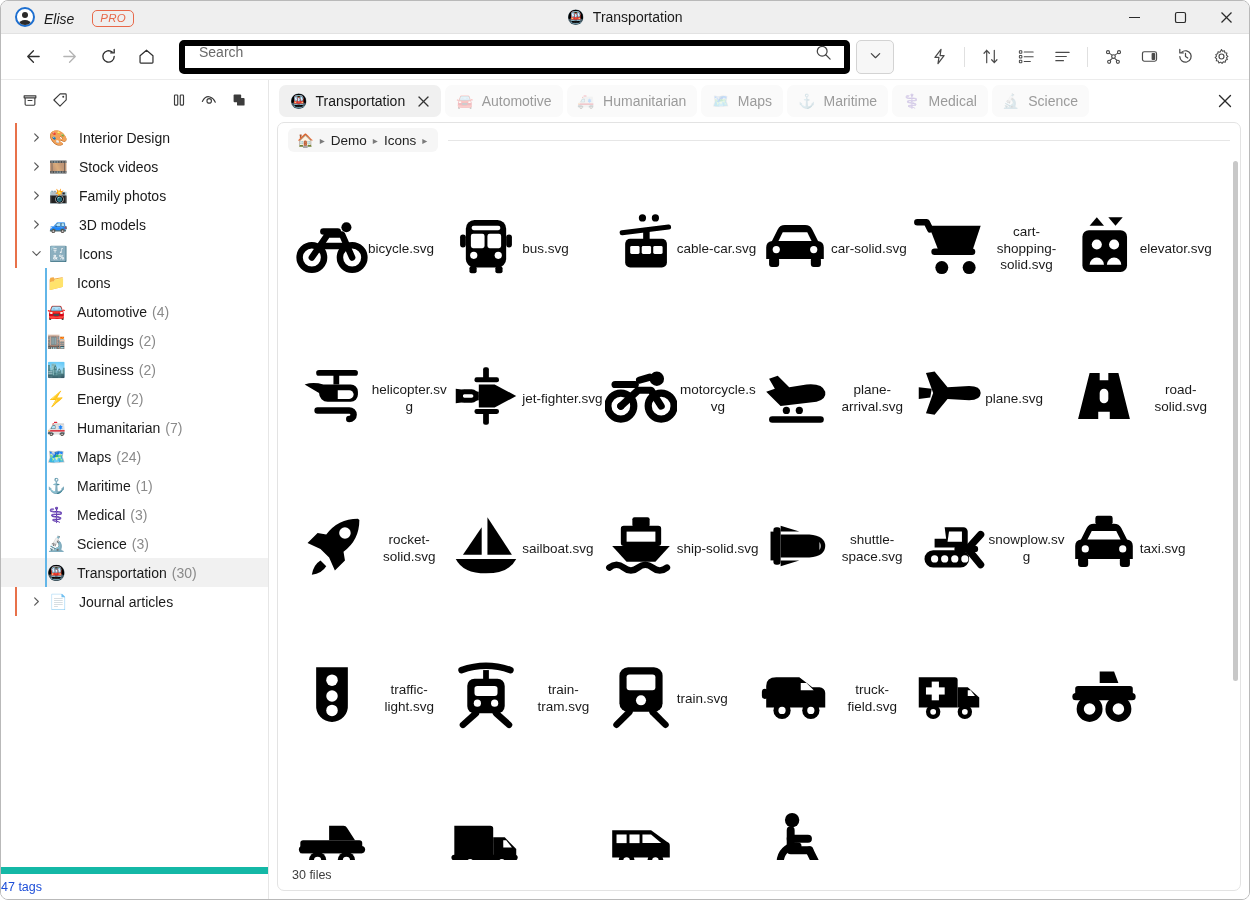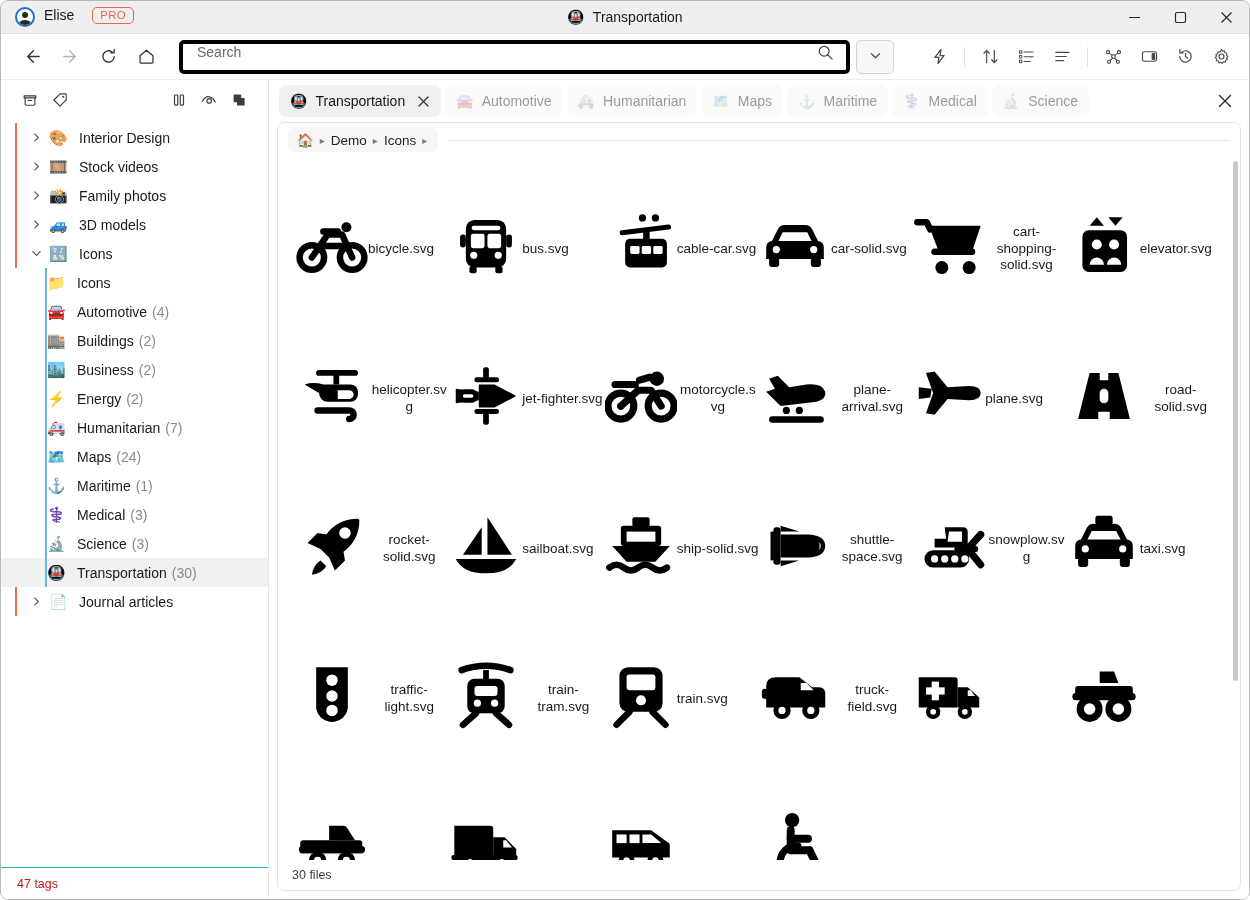--- a/index.html
+++ b/index.html
@@ -22,21 +22,21 @@
   }
 
   
   .titlebar {
     height: 33px; min-height: 33px;
     background: #efefef;
     border-bottom: 1px solid #e2e2e2;
     display: flex; align-items: center;
     position: relative;
   }
-  .tb-left { display: flex; align-items: flex-start; gap: 9px; padding-left: 14px; }
+  .tb-left { display: flex; align-items: flex-end; gap: 9px; padding-left: 14px; font-style: italic; }
   .avatar {
     width: 20px; height: 20px; border-radius: 50%;
     border: 2px solid #1d6fd0; background: #ffffff;
     display: flex; align-items: center; justify-content: center;
     position: relative; overflow: hidden;
   }
   .avatar::before {
     content: ""; position: absolute; top: 2.5px; left: 50%;
     transform: translateX(-50%);
     width: 6px; height: 6px; border-radius: 50%; background: #2a2a2a;
@@ -79,21 +79,21 @@
     width: 34px; height: 32px;
     display: flex; align-items: center; justify-content: center;
     color: #303030; border-radius: 5px; margin-right: 4px;
   }
   .navbtn.disabled { color: #b4b4b4; }
   .searchwrap {
     flex: 0 0 auto; width: 715px; height: 34px; margin-left: 12px;
     display: flex; align-items: stretch;
   }
   .searchbox {
-    flex: 1; border: 4px solid #000000; border-radius: 5px;
+    flex: 1; border: 6px solid #000000; border-radius: 5px;
     background: #fff; display: flex; align-items: center;
     padding: 0 8px 9px 12px;
   }
   .searchbox input {
     flex: 1; border: none; outline: none; background: transparent;
     font-family: "Liberation Sans", sans-serif; font-size: 14px; color: #1a1a1a;
   }
   .searchbox input::placeholder { color: #6a6a6a; }
   .search-icon-btn {
     width: 26px; height: 26px; display: flex; align-items: center;
@@ -152,23 +152,23 @@
   }
   .titem-emoji {
     width: 24px; min-width: 24px; font-size: 15px; text-align: center;
     margin-right: 8px; line-height: 1;
   }
   .titem-label { white-space: nowrap; }
   .tcount { color: #8a8a8a; margin-left: 5px; }
   .child-indent { width: 30px; min-width: 30px; }
   .statusbar-left {
     height: 32px; min-height: 32px;
-    display: flex; align-items: center; padding-left: 16px;
-    font-size: 12.5px; color: #b91c1c;
-    border-top: 1px solid #14b8a6;
+    display: flex; align-items: center; 
+    font-size: 12.5px; color: #1d4ed8;
+    border-top: 7px solid #14b8a6;
   }
 
   
   .content { flex: 1; display: flex; flex-direction: column; min-width: 0; background: #ffffff; }
   .tabbar {
     height: 42px; min-height: 42px; display: flex; align-items: center;
     padding: 0 6px 0 10px; gap: 4px;
   }
   .tab {
     height: 32px; display: flex; align-items: center; gap: 8px;

